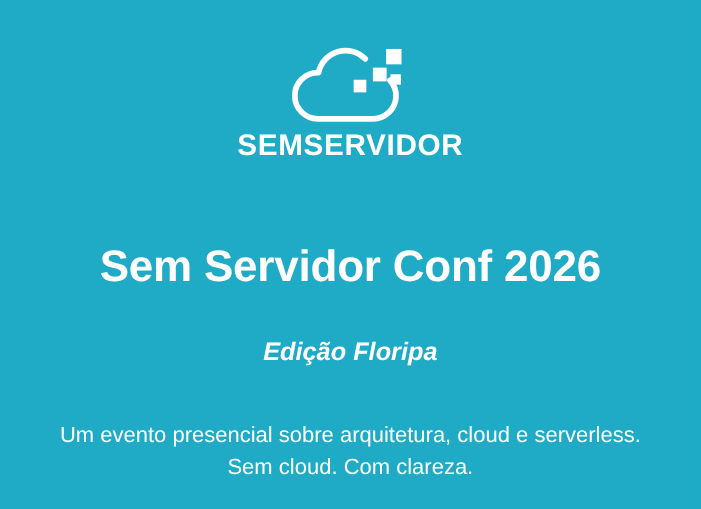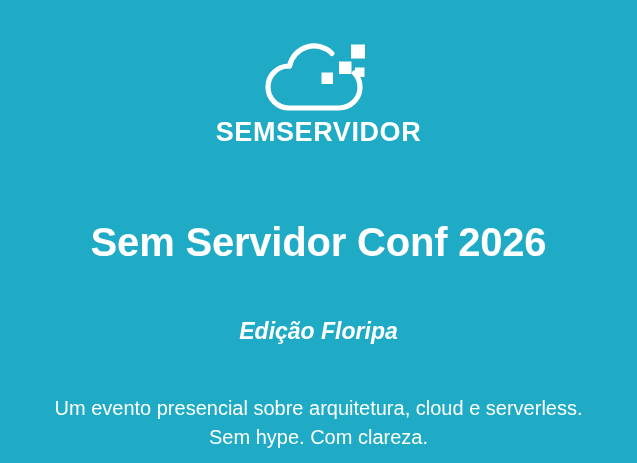--- a/index.html
+++ b/index.html
@@ -56,21 +56,21 @@
     margin-top: 74px;
     color: #ffffff;
     font-size: 40px;
     font-weight: bold;
     line-height: 1.1;
     letter-spacing: -0.2px;
     white-space: nowrap;
   }
 
   .subhead {
-    margin-top: 28px;
+    margin-top: 16px;
     color: #ffffff;
     font-size: 23px;
     font-weight: bold;
     font-style: italic;
     line-height: 1.1;
     text-align: center;
     white-space: nowrap;
   }
 
   
@@ -118,16 +118,16 @@
 
     <div class="brand-word">SEMSERVIDOR</div>
   </div>
 
   <h1 class="headline">Sem Servidor Conf 2026</h1>
 
   <h2 class="subhead">Edição Floripa</h2>
 
   <p class="lede">
     <span class="lede-line">Um evento presencial sobre arquitetura, cloud e serverless.</span>
-    <span class="lede-line"><span>Sem hype.</span><span class="lede-sp"> </span><span class="lede-strong">Com clareza.</span></span>
+    <span class="lede-line"><span>Sem cloud.</span><span class="lede-sp"> </span><span class="lede-strong">Com clareza.</span></span>
   </p>
 
 </div>
 
 </body></html>

